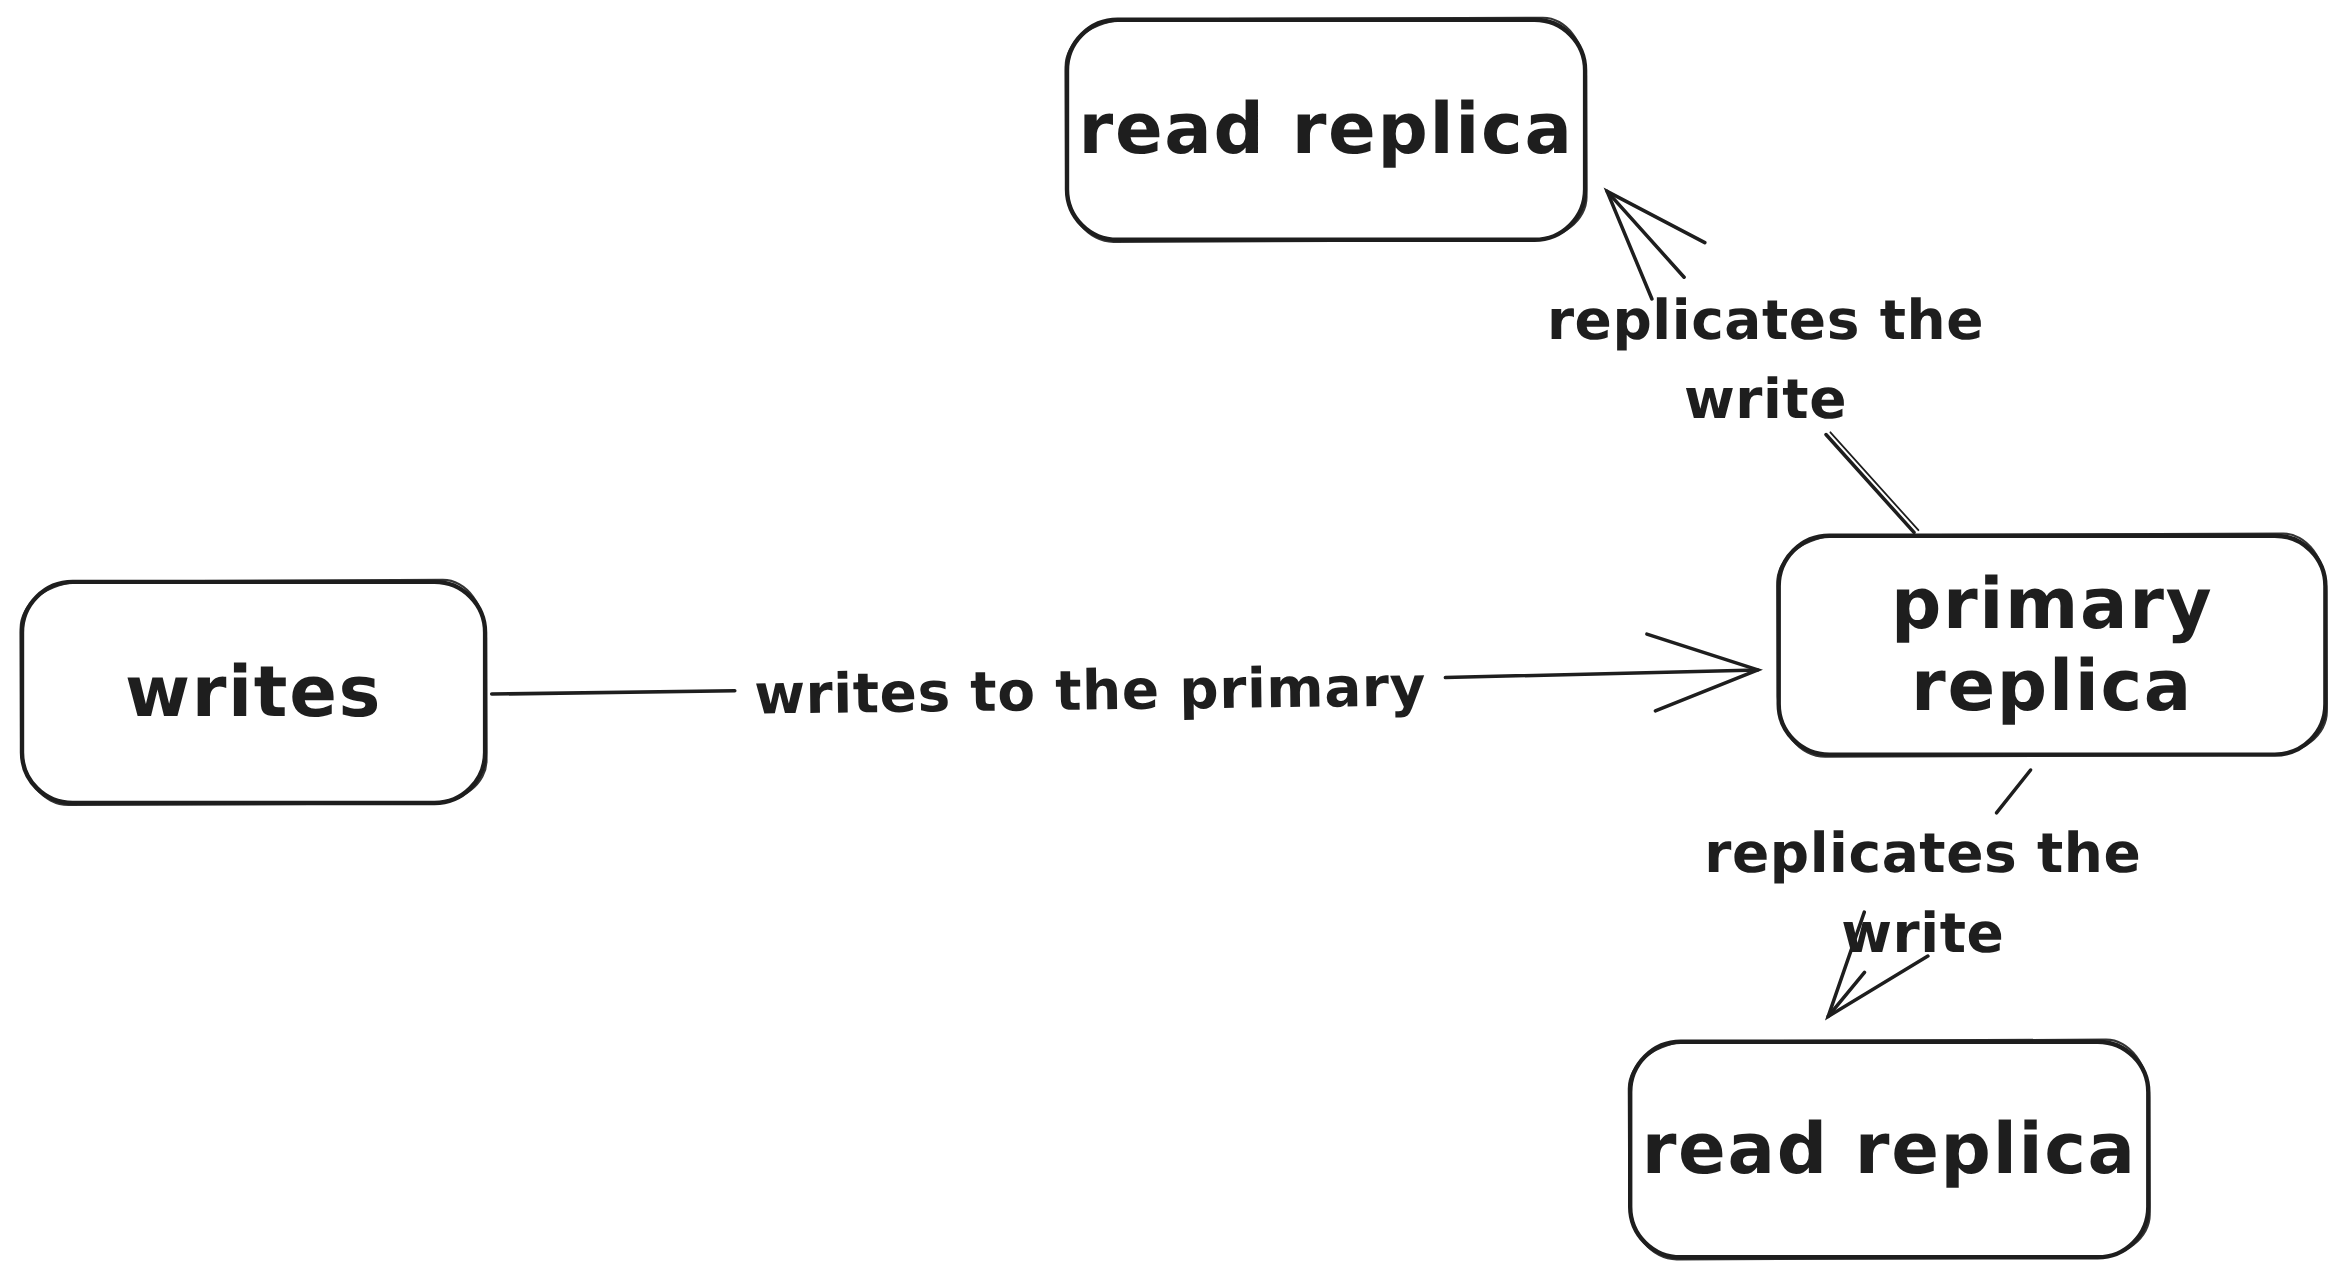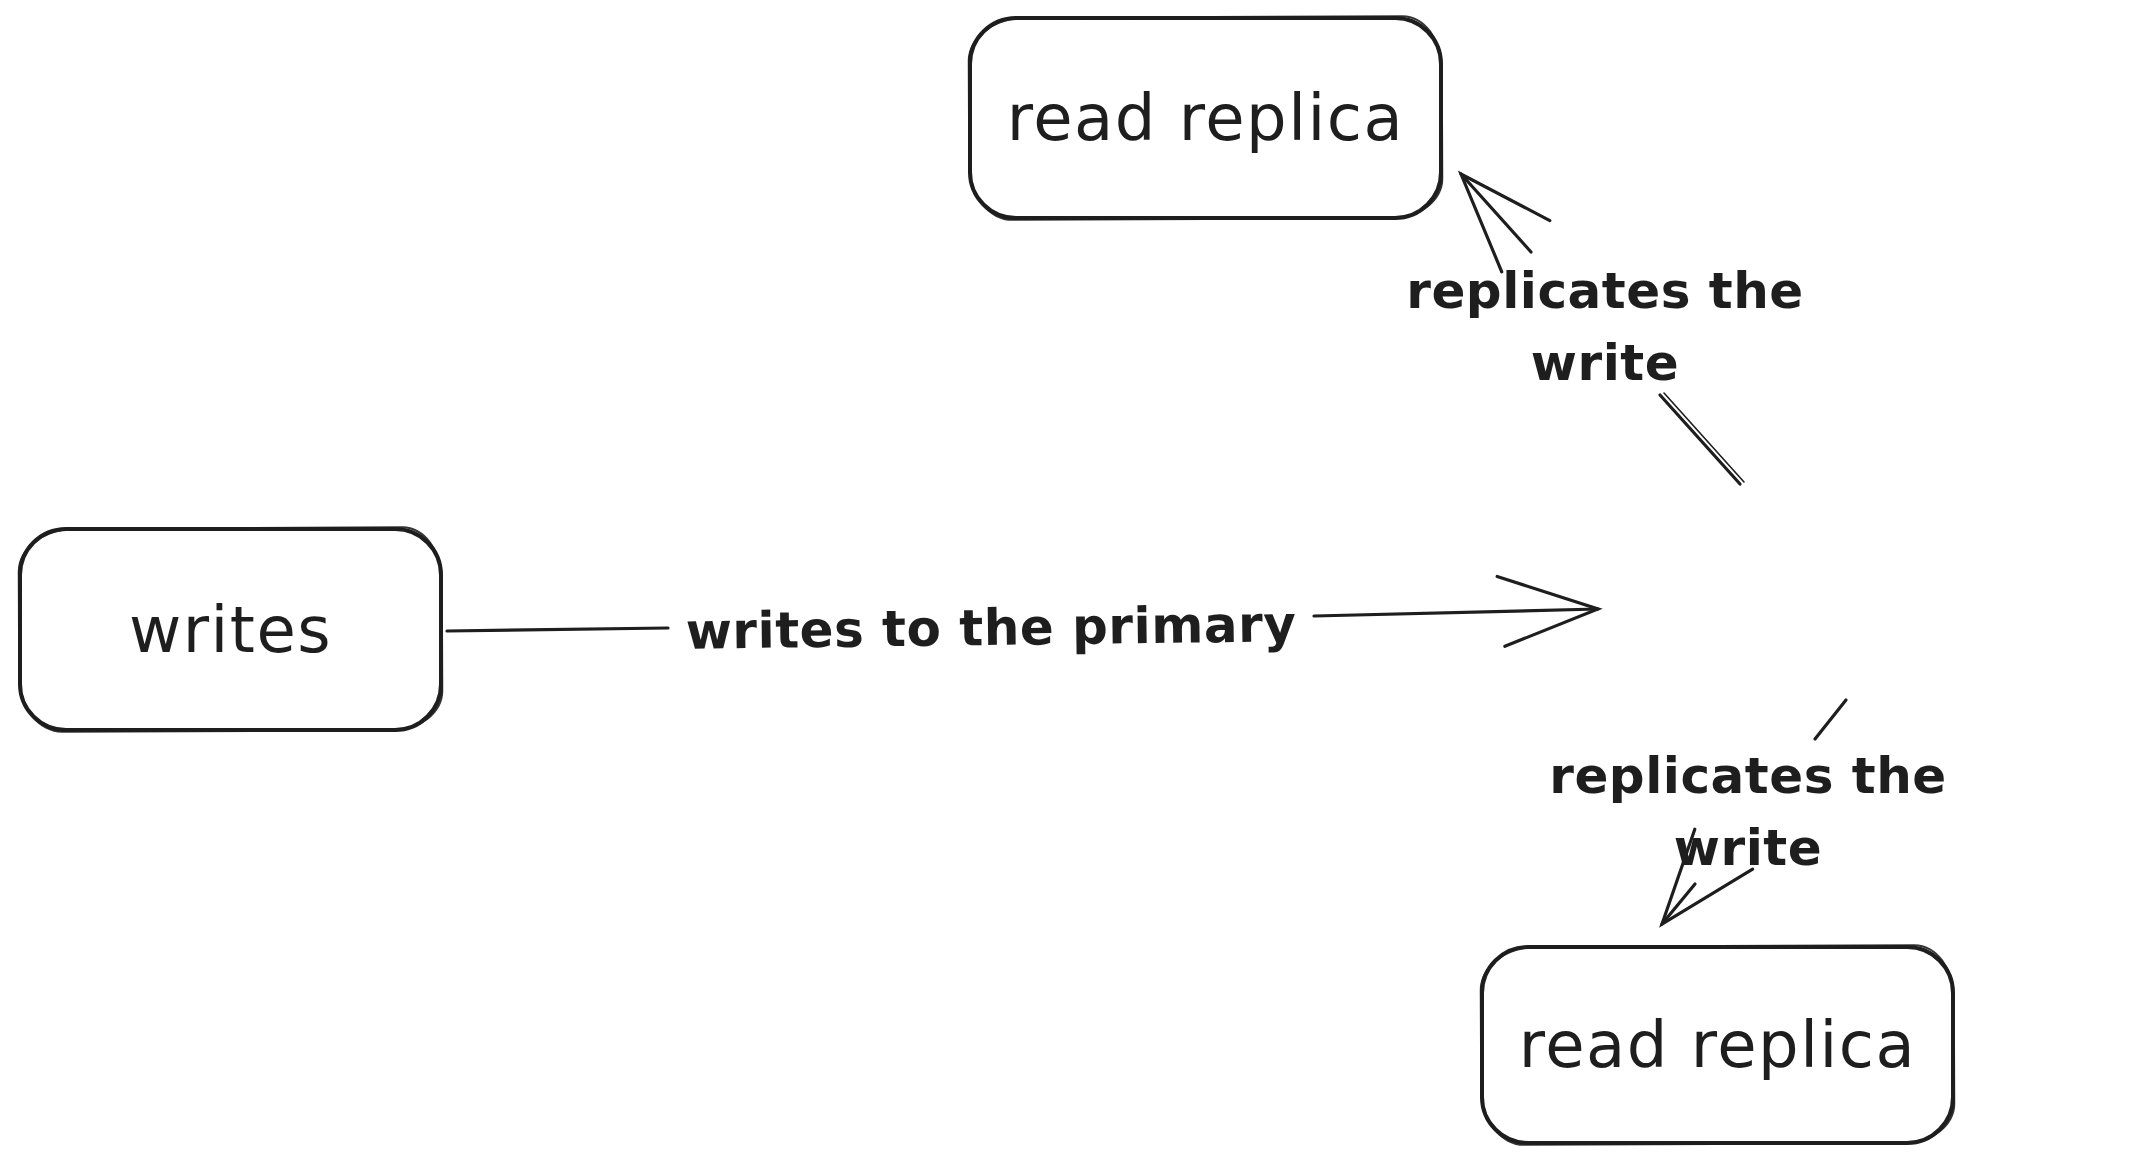--- a/index.html
+++ b/index.html
@@ -48,21 +48,21 @@
     content: "";
     position: absolute;
     inset: -4px;
     border: 2px solid rgba(30,30,30,.9);
     border-radius: 58px 40px 52px 44px / 44px 54px 40px 56px;
     transform: rotate(-0.25deg);
     pointer-events: none;
   }
   .node .label {
     font-size: 64px;
-    font-weight: normal;
+    font-weight: bold;
     letter-spacing: 1.5px;
     line-height: 74px;
     white-space: nowrap;
   }
   .node .label.wrap-2 {
     white-space: normal;
     width: 330px;
   }
   .edge-label {
     position: absolute;
@@ -126,20 +126,23 @@
   </svg>
 
   <div class="node" id="node-read-replica-top">
     <span class="label">read replica</span>
   </div>
 
   <div class="node" id="node-client">
     <span class="label">writes</span>
   </div>
 
+  <div class="node" id="node-primary-replica">
+    <span class="label wrap-2">primary replica</span>
+  </div>
 
   <div class="node" id="node-read-replica-bottom">
     <span class="label">read replica</span>
   </div>
 
   <div class="edge-label" id="edge-label-a">writes to the primary</div>
 
   <div class="edge-label" id="edge-label-b">replicates the write</div>
 
   <div class="edge-label" id="edge-label-c">replicates the write</div>

